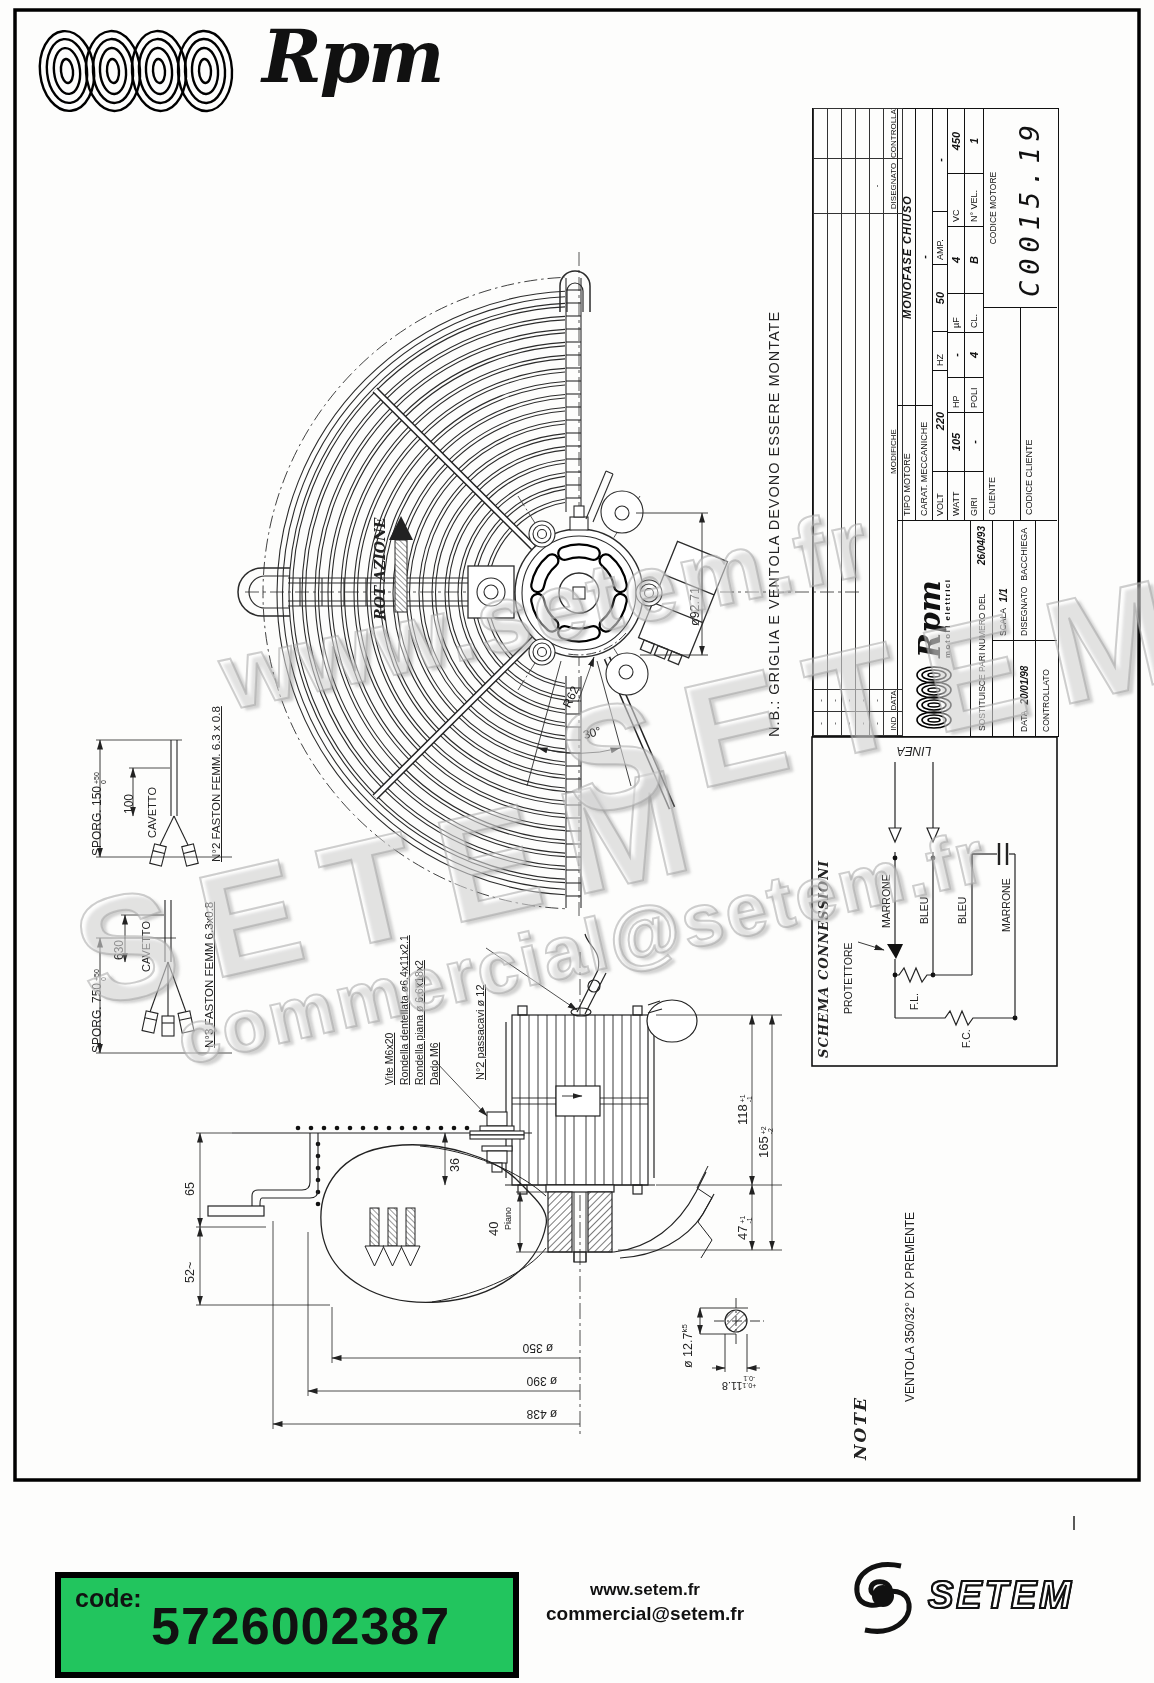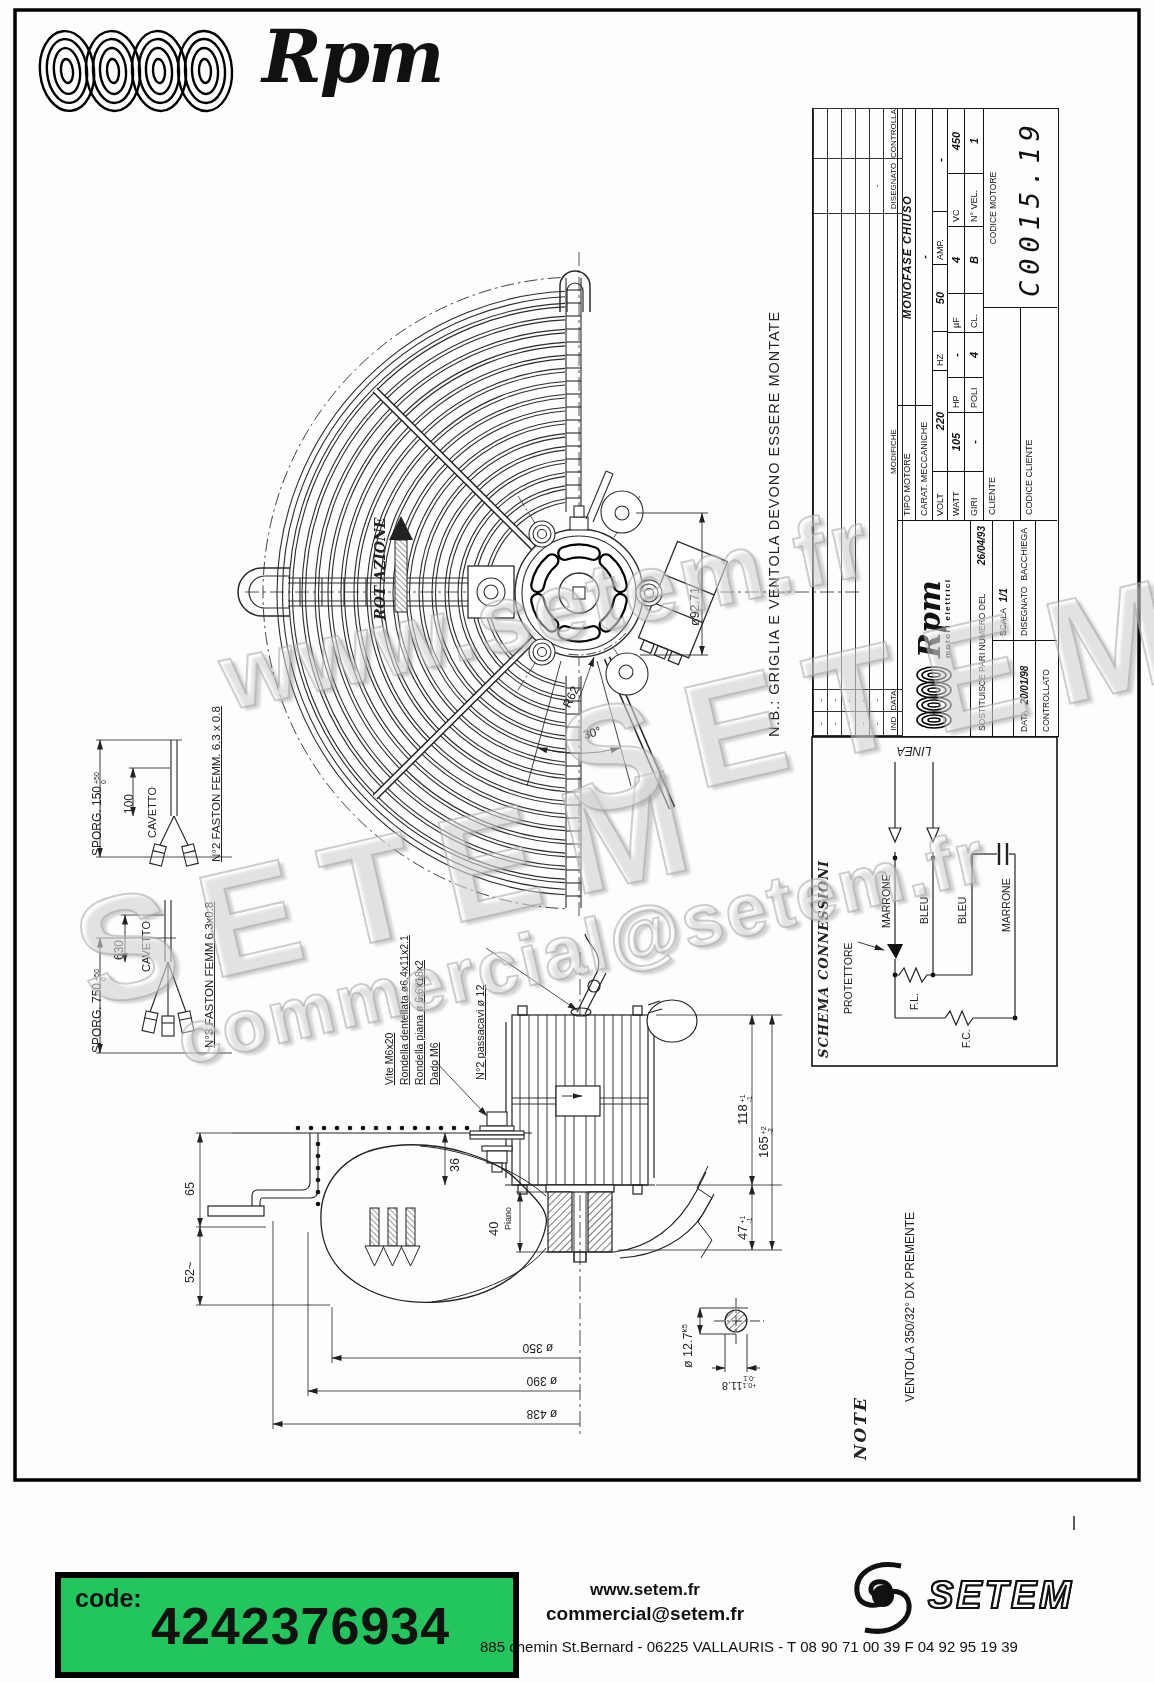--- a/index.html
+++ b/index.html
@@ -747,25 +747,24 @@
     </div>
   </div>
 
   <div class="wm" style="left:215px;top:555px;font-size:95px;transform:rotate(-12deg);letter-spacing:4px">www.setem.fr</div>
   <div class="wm" style="left:70px;top:800px;font-size:148px;transform:rotate(-13deg);letter-spacing:28px">SETEM</div>
   <div class="wm" style="left:555px;top:610px;font-size:148px;transform:rotate(-13deg);letter-spacing:28px">SETEM</div>
   <div class="wm" style="left:168px;top:905px;font-size:74px;transform:rotate(-13deg);letter-spacing:3px">commercial@setem.fr</div>
 
   <div class="codebox" style="z-index:4">
     <div class="code-lbl">code:</div>
-    <div class="code-val">4242376934</div>
+    <div class="code-val">5726002387</div>
   </div>
   <div class="abs" style="left:520px;top:1580px;width:250px;text-align:center;font-size:17px;font-weight:bold;z-index:4">www.setem.fr</div>
   <div class="abs" style="left:520px;top:1603px;width:250px;text-align:center;font-size:19px;font-weight:bold;z-index:4">commercial@setem.fr</div>
-  <div class="abs" style="left:480px;top:1638px;width:580px;font-size:15px;z-index:4">885 chemin St.Bernard  -  06225 VALLAURIS  -  T 08 90 71 00 39   F 04 92 95 19 39</div>
   <svg class="abs" style="left:843px;top:1558px;z-index:4" width="80" height="80" viewBox="0 0 80 80">
     <path d="M58,8 C30,2 12,16 14,34 C16,50 36,50 44,42 C52,34 46,22 34,24 C26,26 26,36 33,37" fill="none" stroke="#111" stroke-width="5"></path>
     <path d="M22,72 C50,78 68,62 66,46 C64,32 46,30 38,38" fill="none" stroke="#111" stroke-width="5"></path>
     <circle cx="40" cy="38" r="11" fill="#111"></circle>
   </svg>
   <div class="abs setem-word" style="left:928px;top:1574px;z-index:4">SETEM</div>
 
 </div>
 
 </body></html>

